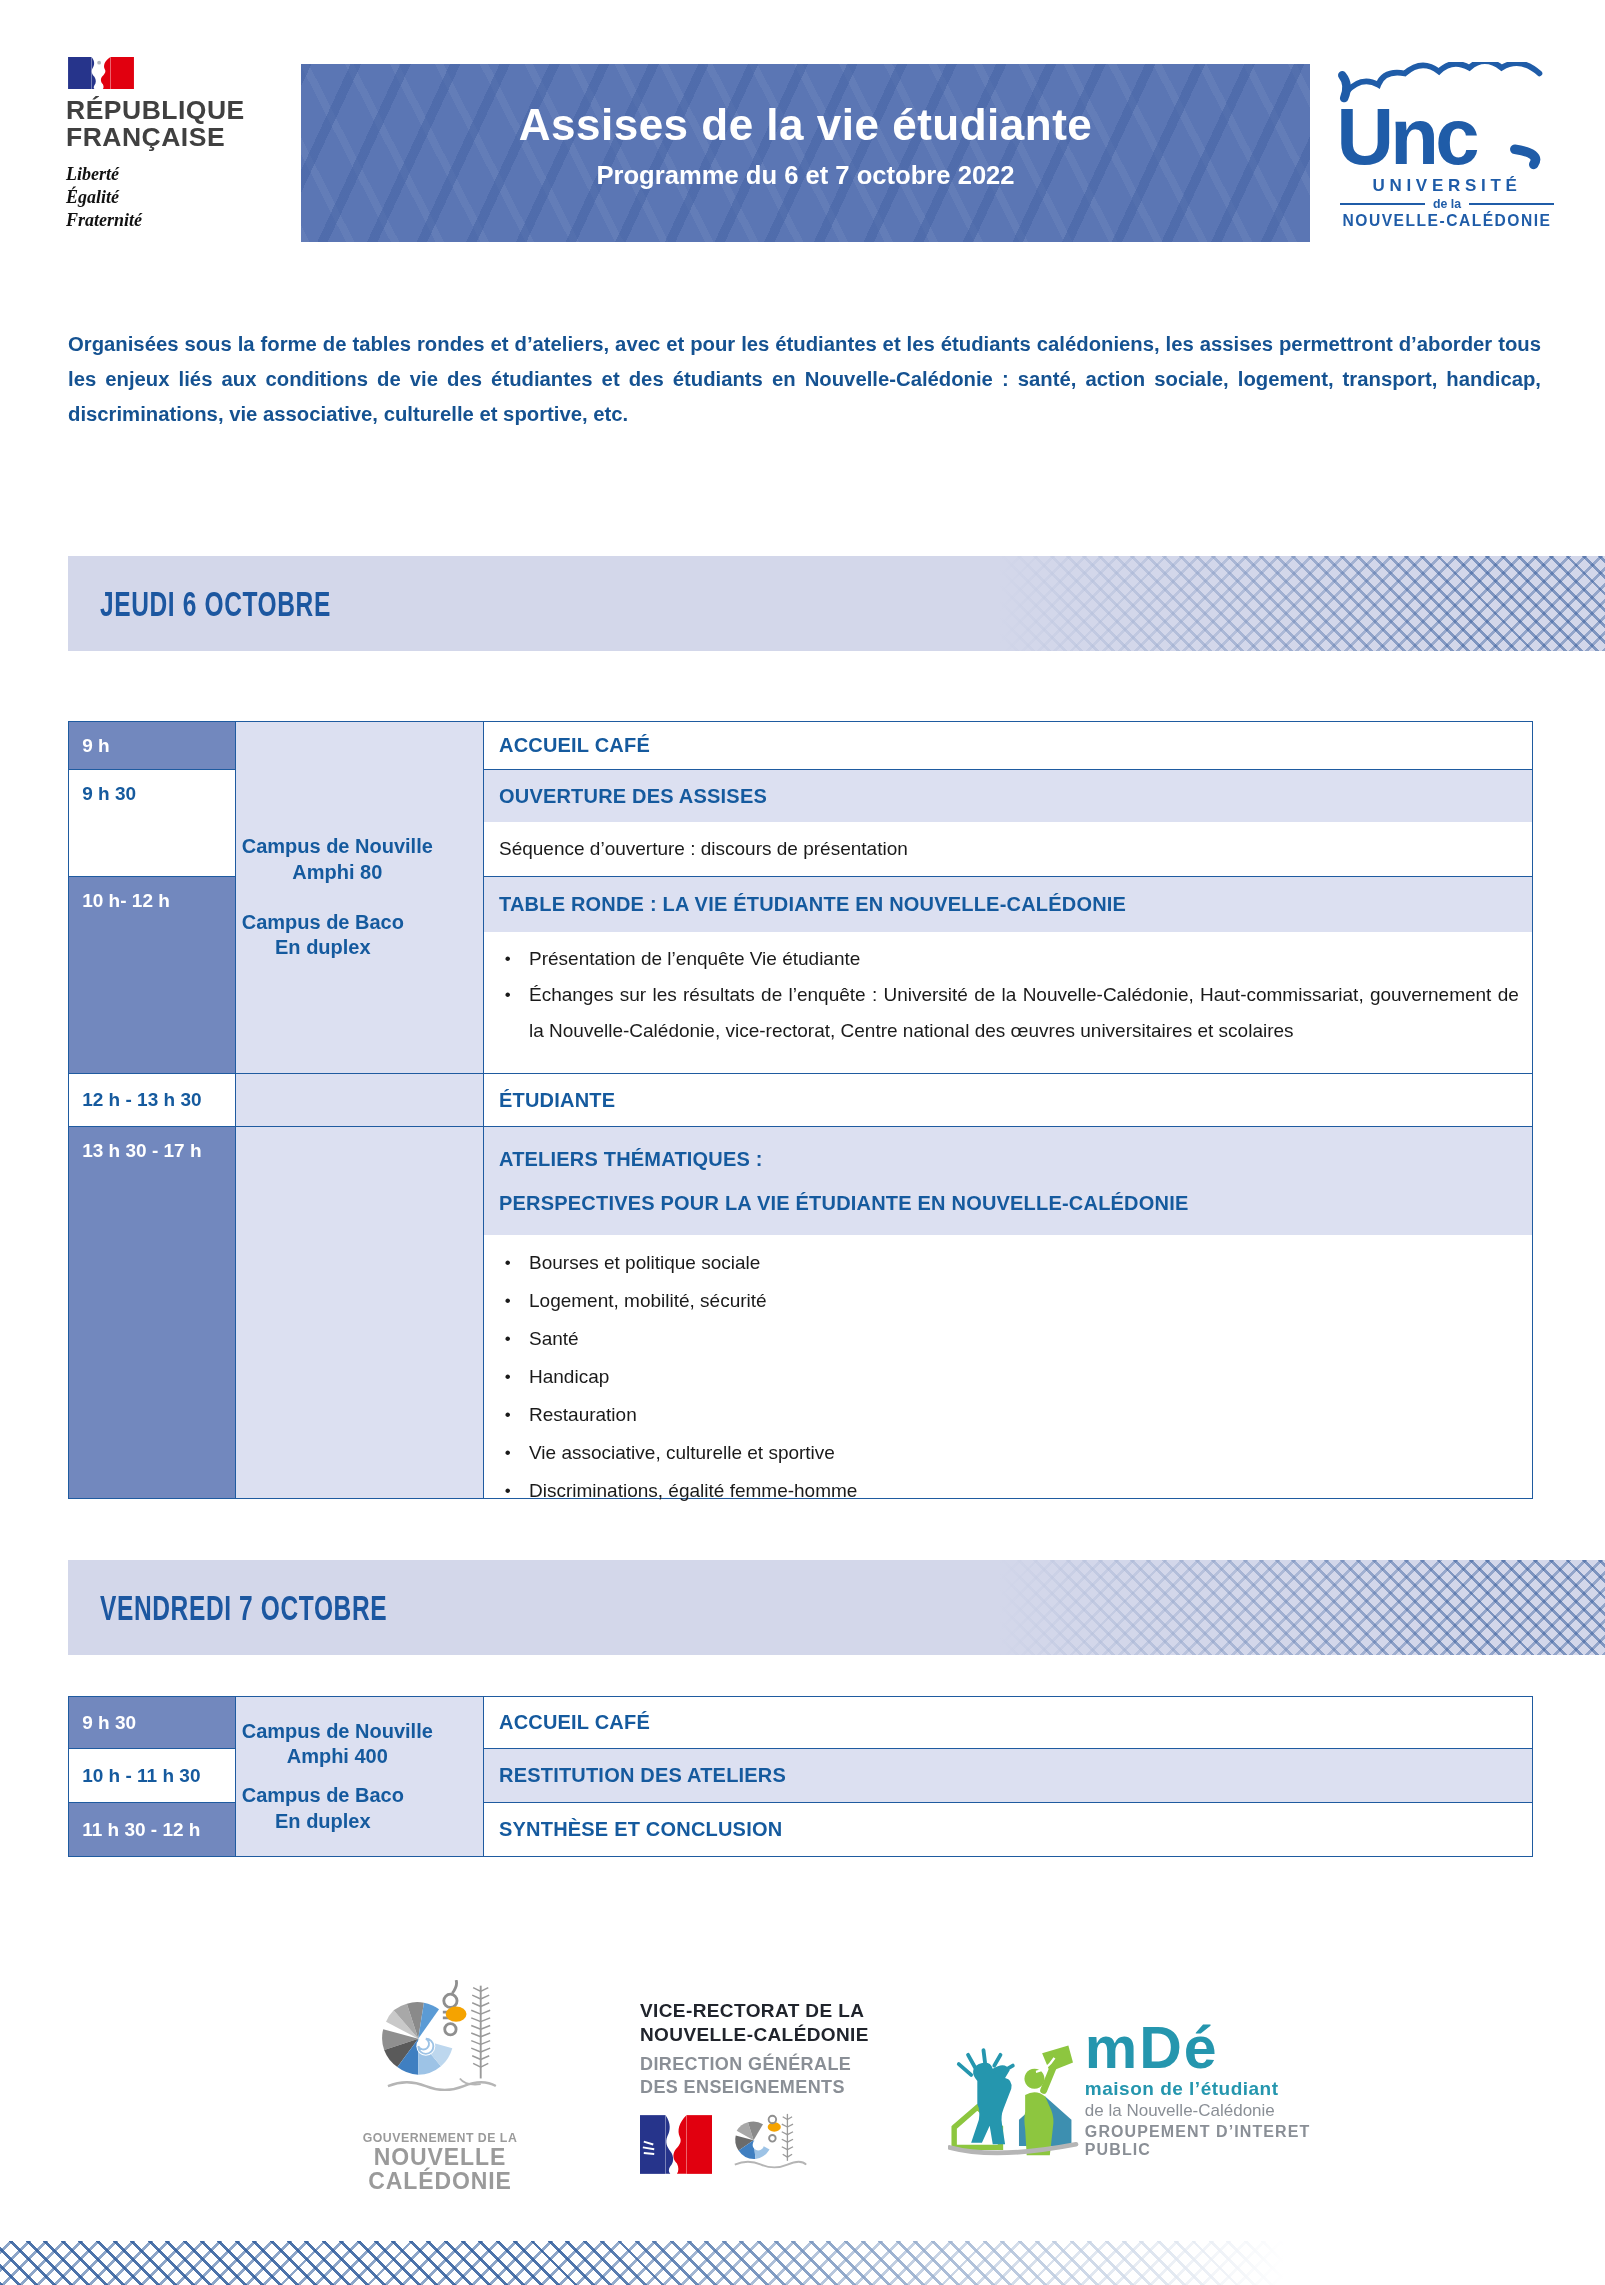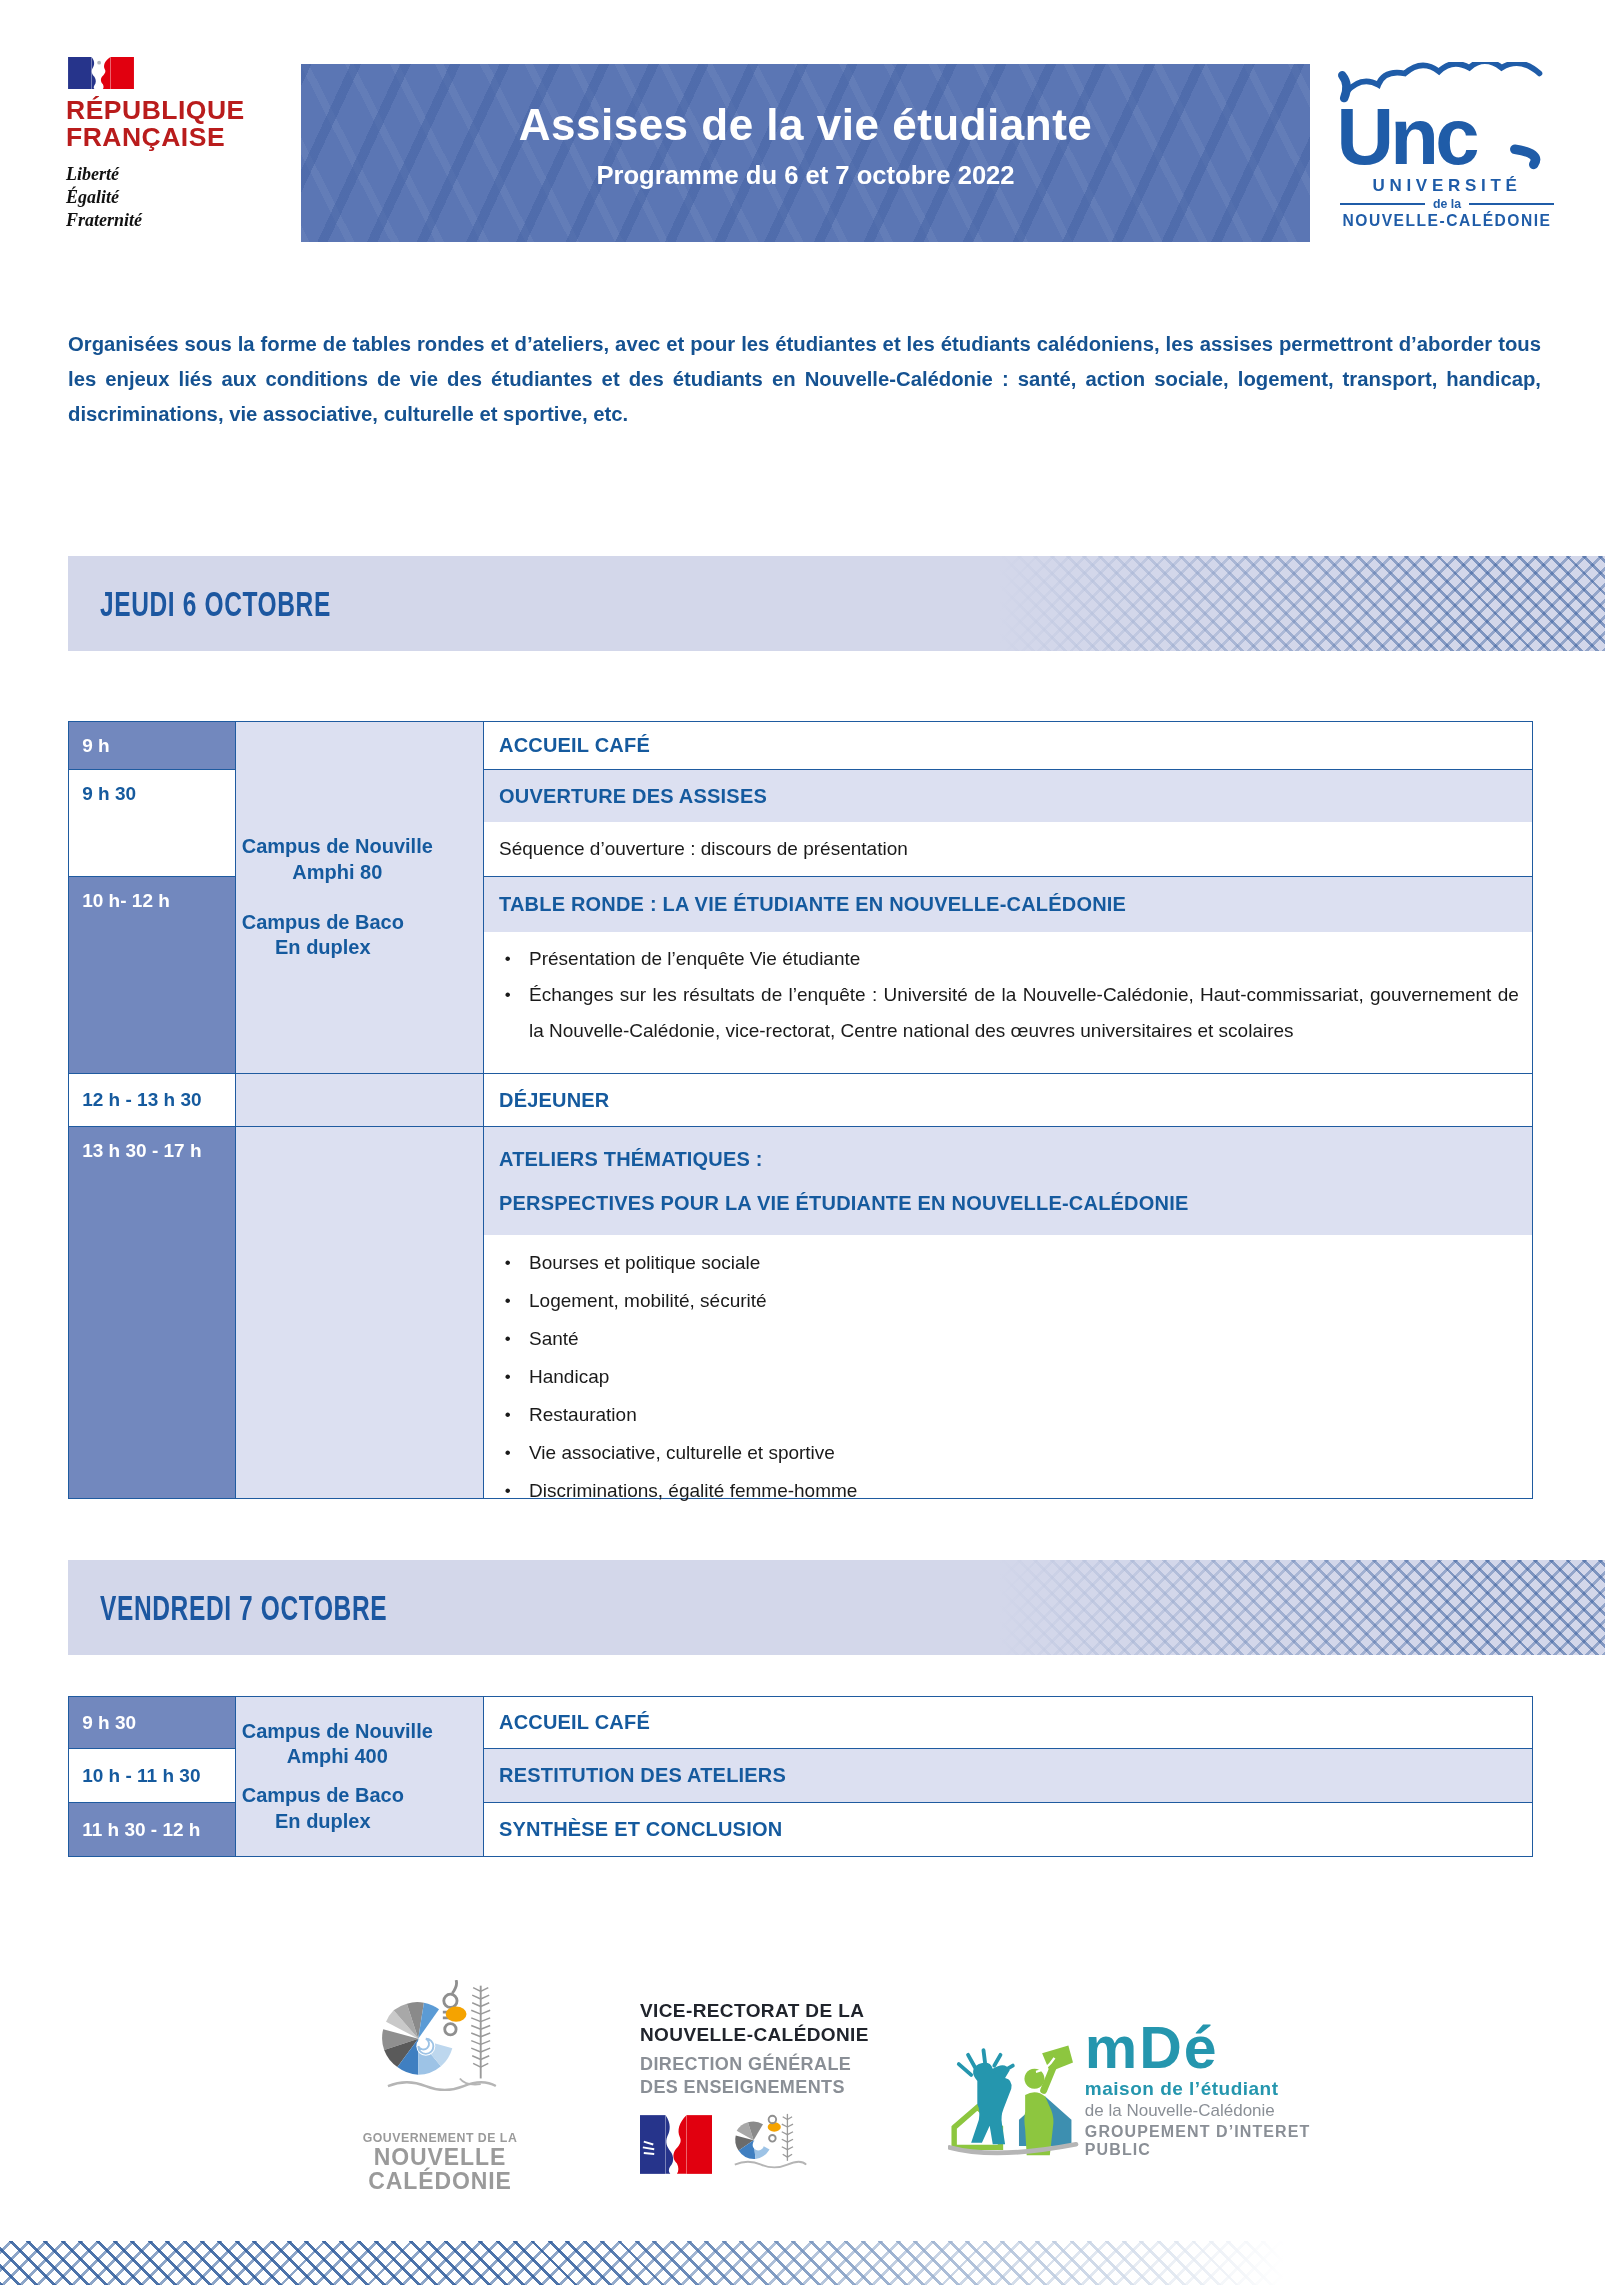--- a/index.html
+++ b/index.html
@@ -4,21 +4,21 @@
 <style>
   * { margin:0; padding:0; box-sizing:border-box; }
   html,body { background:#ffffff; }
   body {
     width:1605px; height:2285px; position:relative; overflow:hidden;
     font-family:"Liberation Sans", sans-serif; color:#1a1a1a;
   }
   
   .marianne { position:absolute; left:66px; top:57px; width:237px; }
   .marianne .flag { display:block; margin-left:1.9px; }
-  .marianne .rf { font-weight:bold; color:#b91c1c; font-size:26.5px; line-height:27.4px; letter-spacing:0.5px; margin-top:7.6px; }
+  .marianne .rf { font-weight:bold; color:#404040; font-size:26.5px; line-height:27.4px; letter-spacing:0.5px; margin-top:7.6px; }
   .marianne .motto { margin-top:11.4px; font-family:"Liberation Serif", serif; font-style:italic; font-weight:bold; font-size:18px; line-height:23px; color:#111; }
 
   .banner {
     position:absolute; left:301px; top:64px; width:1009px; height:178px;
     background:#5B76B4; overflow:hidden; text-align:center; color:#fff;
   }
   .banner::before { content:""; position:absolute; inset:0;
     background:
       repeating-linear-gradient(115deg, rgba(70,100,165,0.55) 0 9.5px, rgba(70,100,165,0) 9.5px 45px),
       repeating-linear-gradient(63deg, rgba(255,255,255,0.05) 0 7.6px, rgba(255,255,255,0) 7.6px 40px);
@@ -192,21 +192,21 @@
   <div class="cell ev ev-head bg-white b-b" style="grid-column:3; grid-row:1;">ACCUEIL CAFÉ</div>
   <div class="cell ev ev-head bg-lav" style="grid-column:3; grid-row:2;">OUVERTURE DES ASSISES</div>
   <div class="cell ev ev-body bg-white b-b" style="grid-column:3; grid-row:3;">Séquence d’ouverture : discours de présentation</div>
   <div class="cell ev ev-head bg-lav" style="grid-column:3; grid-row:4;">TABLE RONDE : LA VIE ÉTUDIANTE EN NOUVELLE-CALÉDONIE</div>
   <div class="cell bullets bl-1 bg-white b-b" style="grid-column:3; grid-row:5;">
     <ul>
       <li><span class="dot">•</span><span>Présentation de l’enquête Vie étudiante</span></li>
       <li><span class="dot">•</span><span>Échanges sur les résultats de l’enquête : Université de la Nouvelle-Calédonie, Haut-commissariat, gouvernement de la Nouvelle-Calédonie, vice-rectorat, Centre national des œuvres universitaires et scolaires</span></li>
     </ul>
   </div>
-  <div class="cell ev ev-head bg-white b-b" style="grid-column:3; grid-row:6;">DÉJEUNER</div>
+  <div class="cell ev ev-head bg-white b-b" style="grid-column:3; grid-row:6;">ÉTUDIANTE</div>
   <div class="cell ev ev-head ev-2line bg-lav" style="grid-column:3; grid-row:7;">
     <div>ATELIERS THÉMATIQUES :</div>
     <div>PERSPECTIVES POUR LA VIE ÉTUDIANTE EN NOUVELLE-CALÉDONIE</div>
   </div>
   <div class="cell bullets bl-2 bg-white" style="grid-column:3; grid-row:8;">
     <ul>
       <li><span class="dot">•</span><span>Bourses et politique sociale</span></li>
       <li><span class="dot">•</span><span>Logement, mobilité, sécurité</span></li>
       <li><span class="dot">•</span><span>Santé</span></li>
       <li><span class="dot">•</span><span>Handicap</span></li>

